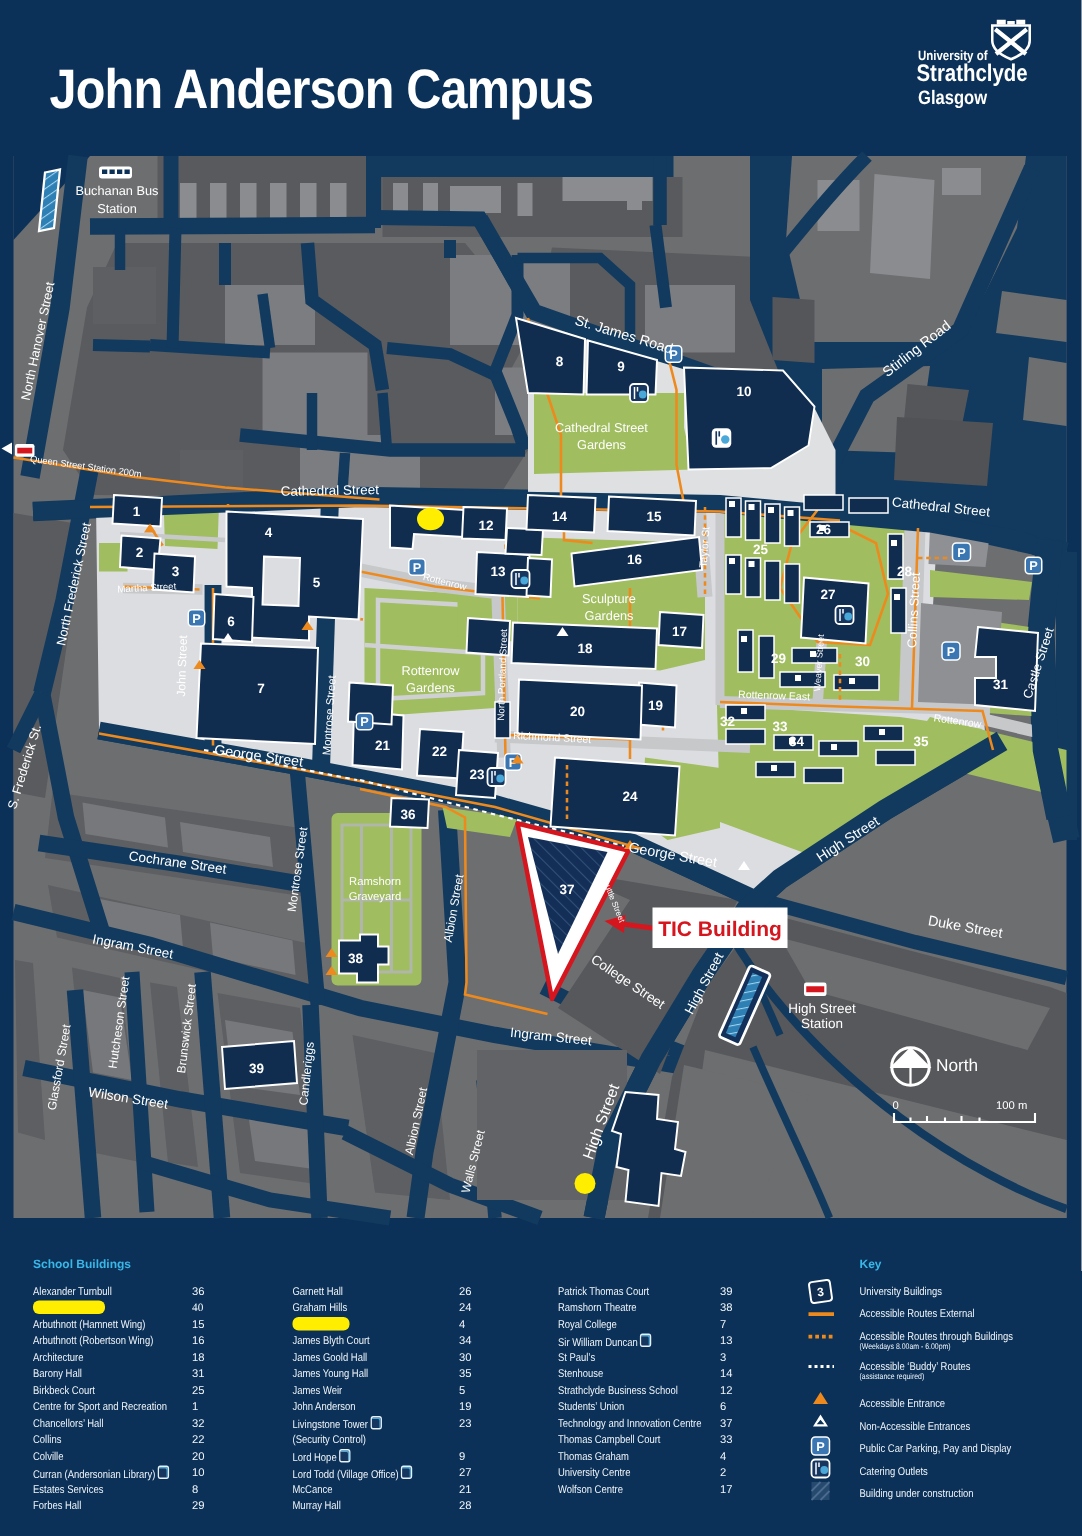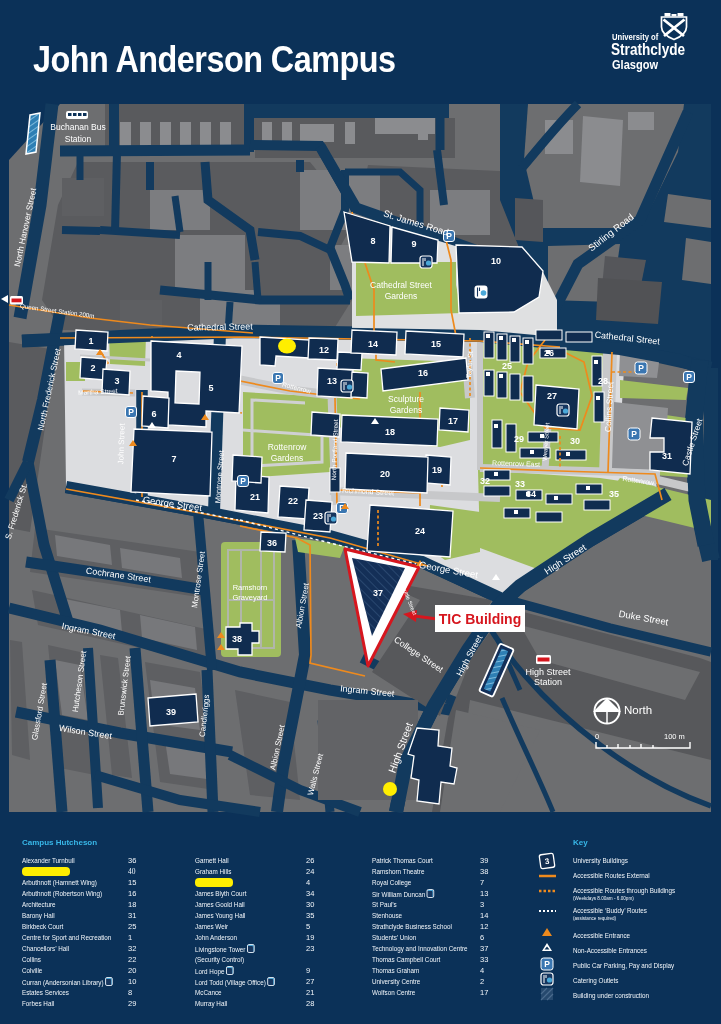--- a/index.html
+++ b/index.html
@@ -602,21 +602,21 @@
     </g>
   </svg>
 
   <div id="title">John Anderson Campus</div>
 
   <div class="lg" style="left:612px;top:33px;font-size:9px;line-height:1;">University of</div>
   <div class="lg" style="left:611px;top:42px;font-size:16px;line-height:1;">Strathclyde</div>
   <div class="lg" style="left:612px;top:58px;font-size:13px;line-height:1;">Glasgow</div>
 
   <div id="legend">
-    <div class="lhead" style="left:22px;top:838px;">Campus Hutcheson</div>
+    <div class="lhead" style="left:22px;top:838px;">School Buildings</div>
 
     <div class="li" style="left:22px;top:856px;">Alexander Turnbull</div>
       <div class="num" style="left:128px;top:856px;">36</div>
     <div style="position:absolute;left:22px;top:867px;width:48px;height:9px;background:#ffee00;border-radius:4px;"></div>
       <div class="num" style="left:128px;top:867px;font-family:Liberation Serif, serif;">40</div>
     <div class="li" style="left:22px;top:878px;">Arbuthnott (Hamnett Wing)</div>
       <div class="num" style="left:128px;top:878px;">15</div>
     <div class="li" style="left:22px;top:889px;">Arbuthnott (Robertson Wing)</div>
       <div class="num" style="left:128px;top:889px;">16</div>
     <div class="li" style="left:22px;top:900px;">Architecture</div>

